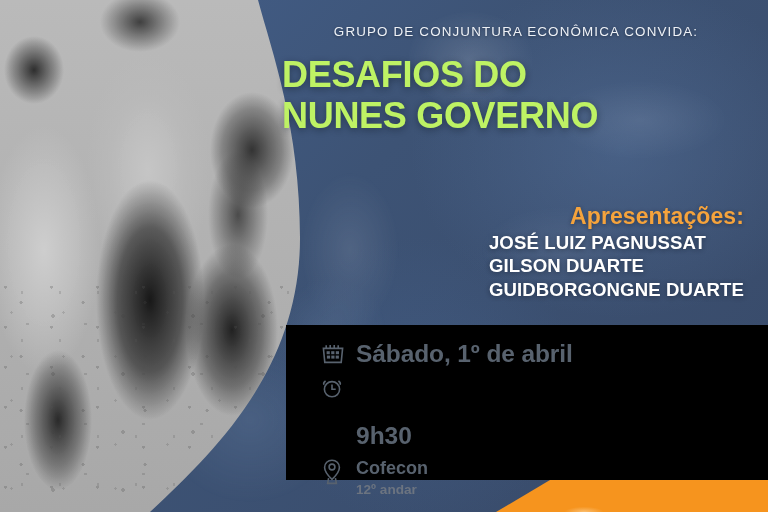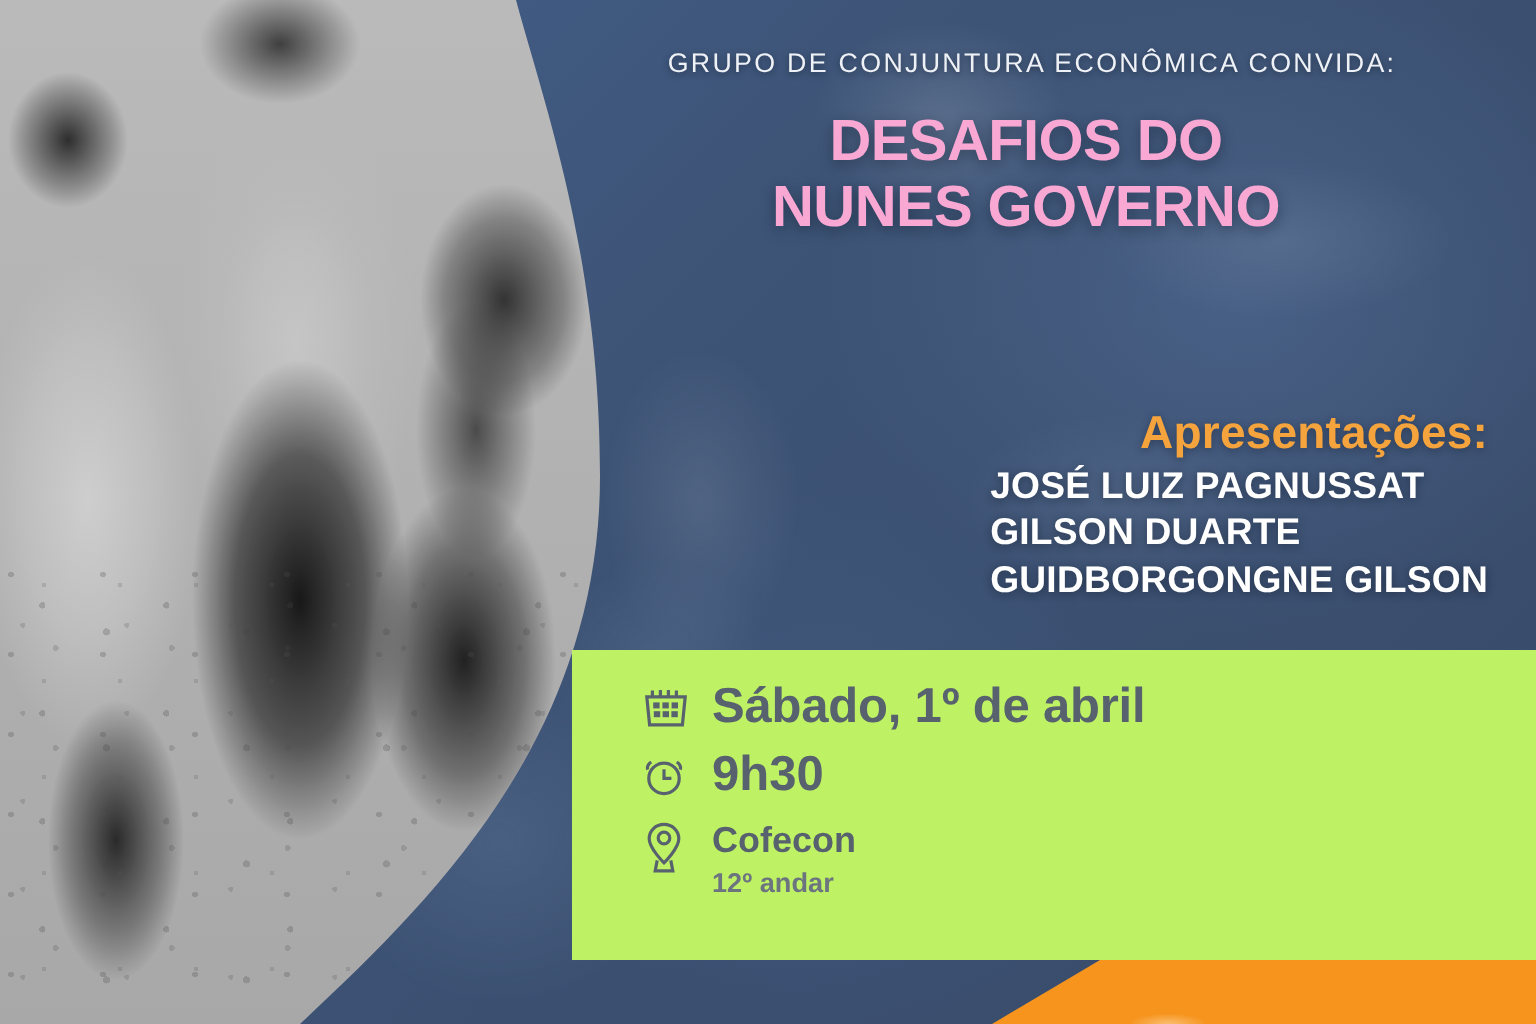--- a/index.html
+++ b/index.html
@@ -93,23 +93,23 @@
     position:absolute; left:0; right:22px; top:24px;
     text-align:center;
     color:#eef1f6;
     font-size:13.4px;
     letter-spacing:1.15px;
     font-weight:400;
     text-shadow:0 1px 3px rgba(12,20,34,.5);
   }
   .title {
     position:absolute; left:-4px; right:24px; top:55px;
-    text-align:center;
-    color:#f9a8d4;
-    font-size:29px;
+    text-align:left;
+    color:#bef264;
+    font-size:36px;
     font-weight:bold;
     line-height:1.135;
     letter-spacing:-0.3px;
     text-shadow:0 2px 7px rgba(10,18,32,.42);
   }
   .pres-label {
     position:absolute; right:24px; top:203px;
     text-align:right;
     color:#f5a33c;
     font-size:23px;
@@ -125,33 +125,33 @@
     font-weight:bold;
     line-height:1.26;
     letter-spacing:.1px;
     text-shadow:0 1px 5px rgba(10,18,32,.45);
   }
 
   
   .card {
     position:absolute; left:286px; top:325px;
     width:482px; height:155px;
-    background:#bef264;
+    background:#000000;
   }
   .rows { padding:14px 0 0 34px; }
   .row { display:flex; align-items:flex-start; margin-bottom:2px; }
   .row .ico {
     width:30px; min-width:30px; height:30px;
     display:flex; align-items:center; justify-content:flex-start;
     margin-right:6px;
   }
   .row .txt { color:#58626e; }
   .r-date .txt { font-size:24.5px; font-weight:bold; line-height:30px; letter-spacing:-.1px; }
   .r-time { margin-top:4px; }
-  .r-time .txt { font-size:24.5px; font-weight:bold; line-height:30px; }
+  .r-time .txt { font-size:24.5px; font-weight:bold; line-height:30px;margin-top:48px; }
   .r-place { margin-top:5px; }
   .r-place .ico { height:30px; align-items:flex-start; padding-top:2px; }
   .place-name { font-size:18px; font-weight:bold; line-height:25px; color:#58626e; }
   .place-addr { font-size:13.6px; font-weight:bold; line-height:17px; color:#6c7480; }
 
   
   .bottom-strip {
     position:absolute; left:0; bottom:0; width:768px; height:32px;
     background:#f6941e;
     -webkit-clip-path: polygon(550px 0, 768px 0, 768px 32px, 496px 32px);
@@ -181,21 +181,21 @@
     <div class="title">
       <div>DESAFIOS DO</div>
       <div>NUNES GOVERNO</div>
     </div>
 
     <div class="pres-label">Apresentações:</div>
 
     <div class="pres-list">
       <div>JOSÉ LUIZ PAGNUSSAT</div>
       <div>GILSON DUARTE</div>
-      <div>GUIDBORGONGNE GILSON</div>
+      <div>GUIDBORGONGNE DUARTE</div>
     </div>
   </div>
 
   <div class="card">
     <div class="rows">
 
       <div class="row r-date">
         <span class="ico">
           <svg width="26" height="26" viewBox="0 0 26 26" aria-hidden="true">
             <g fill="none" stroke="#58626e" stroke-width="1.6">

